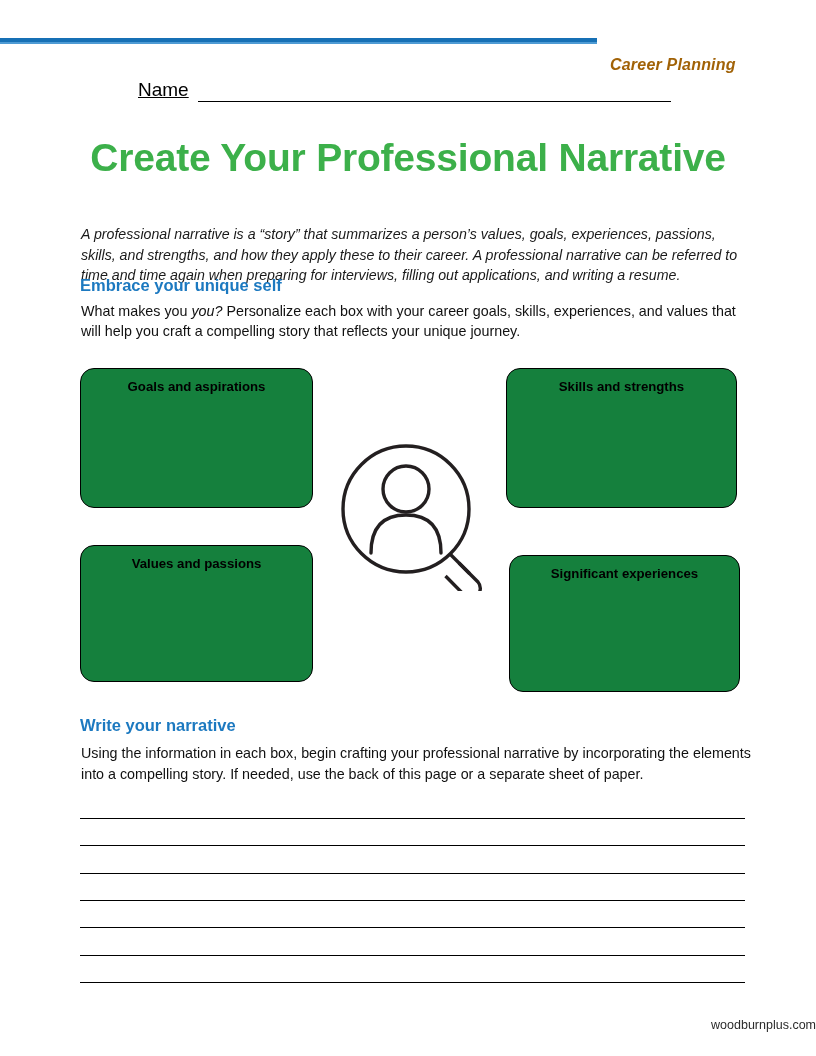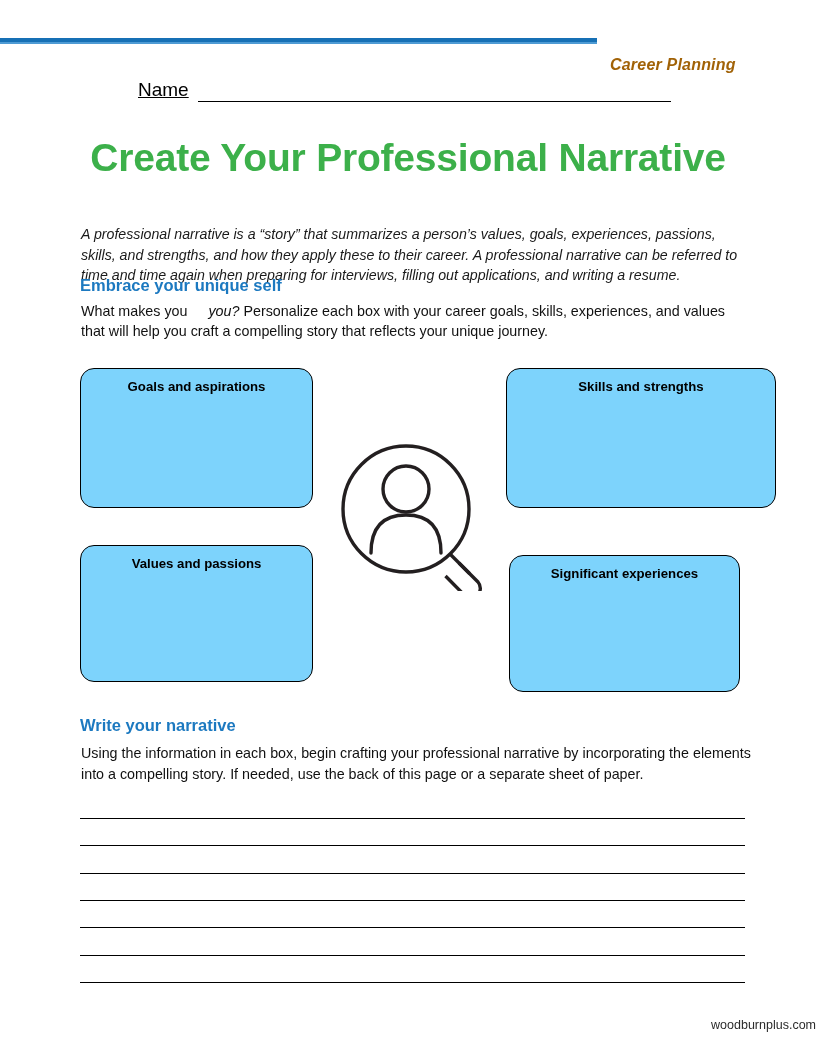--- a/index.html
+++ b/index.html
@@ -115,42 +115,42 @@
   }
   #embrace-body {
     position: absolute;
     left: 81px;
     top: 301px;
     width: 665px;
     font-size: 14.3px;
     line-height: 20px;
     color: #111;
   }
-  #embrace-body i { font-style: italic; margin-left: 17px; }
+  #embrace-body i { font-style: italic; }
 
   
   .topic-box {
     position: absolute;
     border: 1.4px solid #000;
     border-radius: 14px;
-    background: #7dd3fc;
+    background: #15803d;
     box-sizing: border-box;
   }
   .topic-box-label {
     position: absolute;
     left: 0;
     top: 10px;
     width: 100%;
     text-align: center;
     font-size: 13.2px;
     font-weight: bold;
     color: #000;
   }
   #box-goals        { left: 80px;  top: 368px; width: 233px; height: 140px; }
-  #box-skills       { left: 506px; top: 368px; width: 270px; height: 140px; }
+  #box-skills       { left: 506px; top: 368px; width: 231px; height: 140px; }
   #box-values       { left: 80px;  top: 545px; width: 233px; height: 137px; }
   #box-experiences  { left: 509px; top: 545px; width: 231px; height: 137px; margin-top: 10px; }
 
   
   #person-search-icon {
     position: absolute;
     left: 341px;
     top: 443px;
     width: 152px;
     height: 148px;

